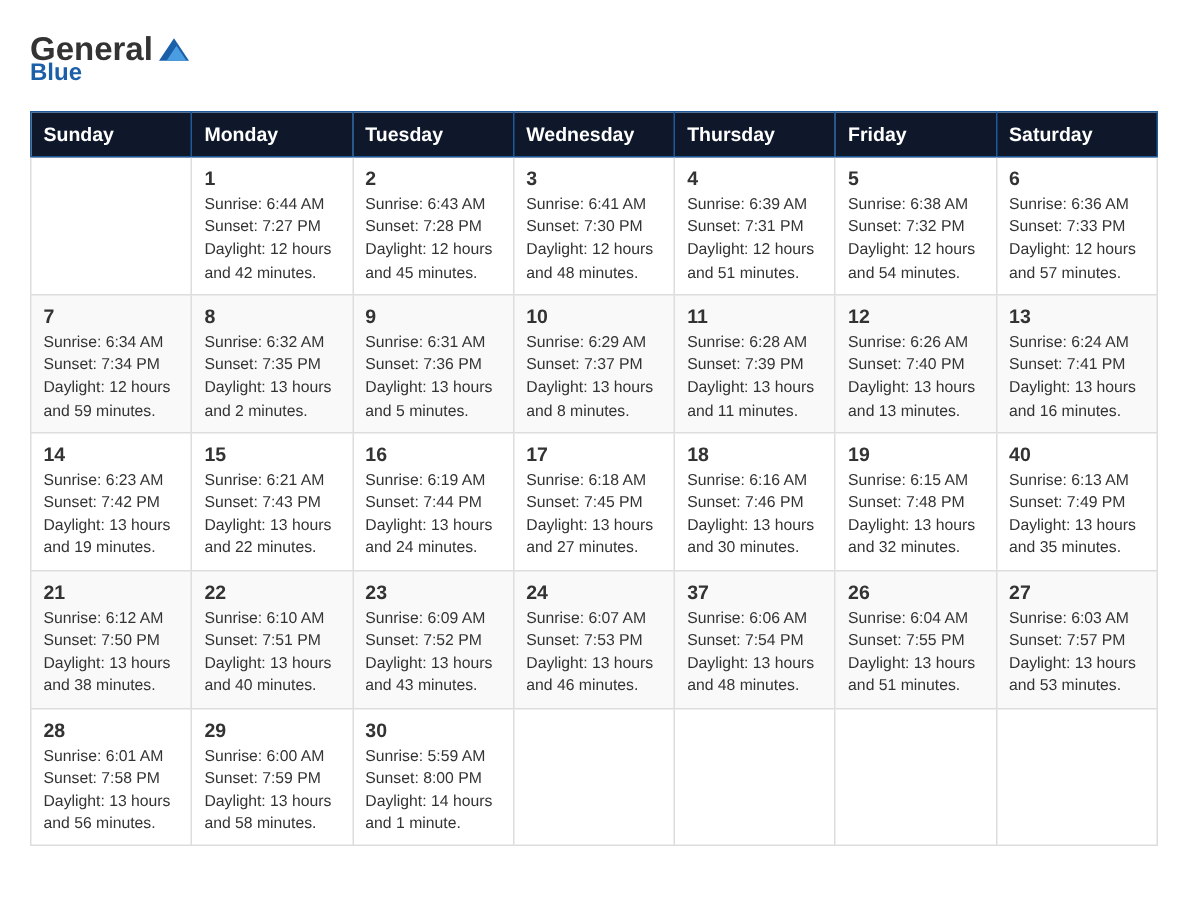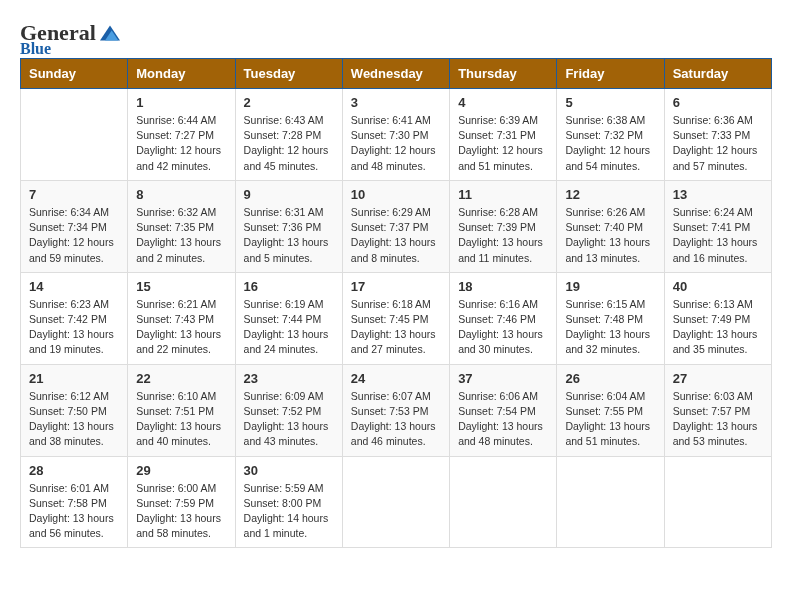--- a/index.html
+++ b/index.html
@@ -7,22 +7,21 @@
       font-family: Arial, sans-serif;
       background: #fff;
       width: 792px;
       min-height: 612px;
       padding: 20px;
     }
     .header-area {
       display: flex;
       justify-content: flex-start;
       align-items: flex-start;
-      margin-bottom: 0;
-      font-family: Liberation Serif, serif;
+      margin-bottom: 16px;
     }
     .logo {
       display: flex;
       flex-direction: column;
       align-items: flex-start;
     }
     .logo-text {
       display: flex;
       align-items: center;
       gap: 2px;
@@ -53,21 +52,21 @@
     .location-title {
       font-size: 16px;
       color: #555;
     }
     .calendar {
       width: 100%;
       border-collapse: collapse;
       border: 1px solid #ccc;
     }
     .calendar th {
-      background: #a16207;
+      background: #0f172a;
       color: #fff;
       padding: 7px 8px;
       font-size: 13px;
       text-align: left;
       border: 1px solid #1e5a9a;
     }
     .calendar td {
       vertical-align: top;
       padding: 6px 8px;
       border: 1px solid #ddd;

